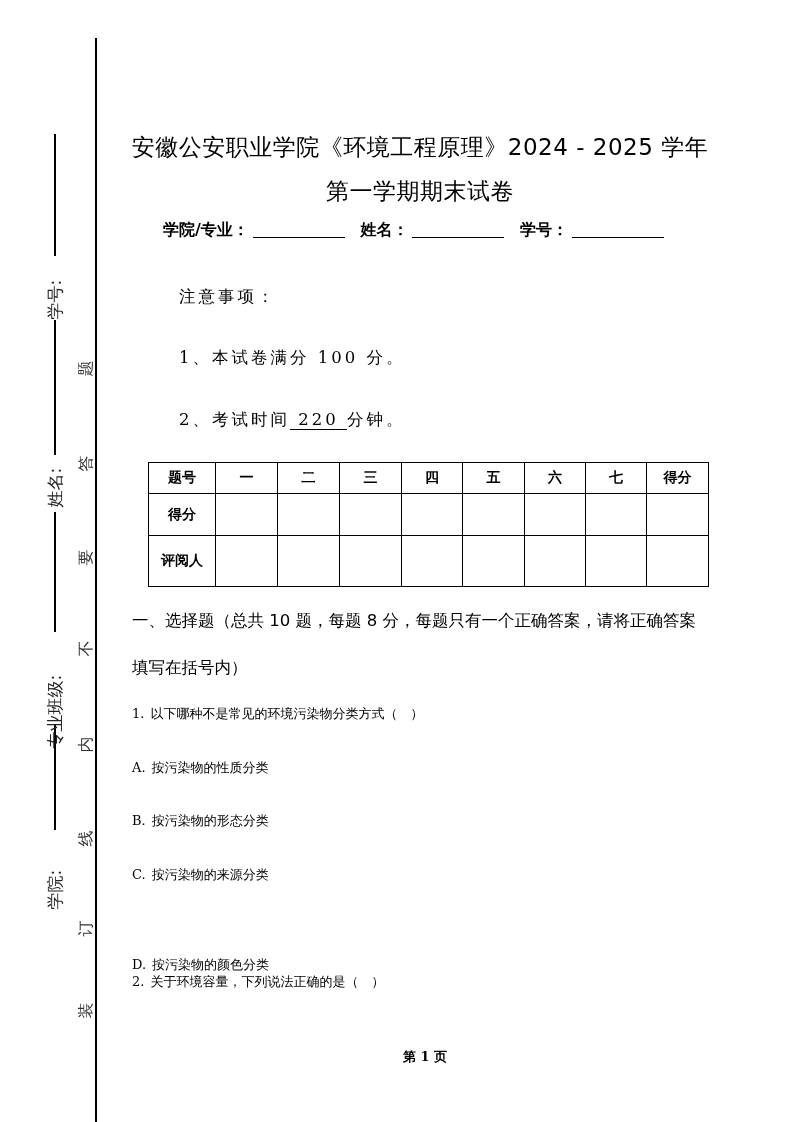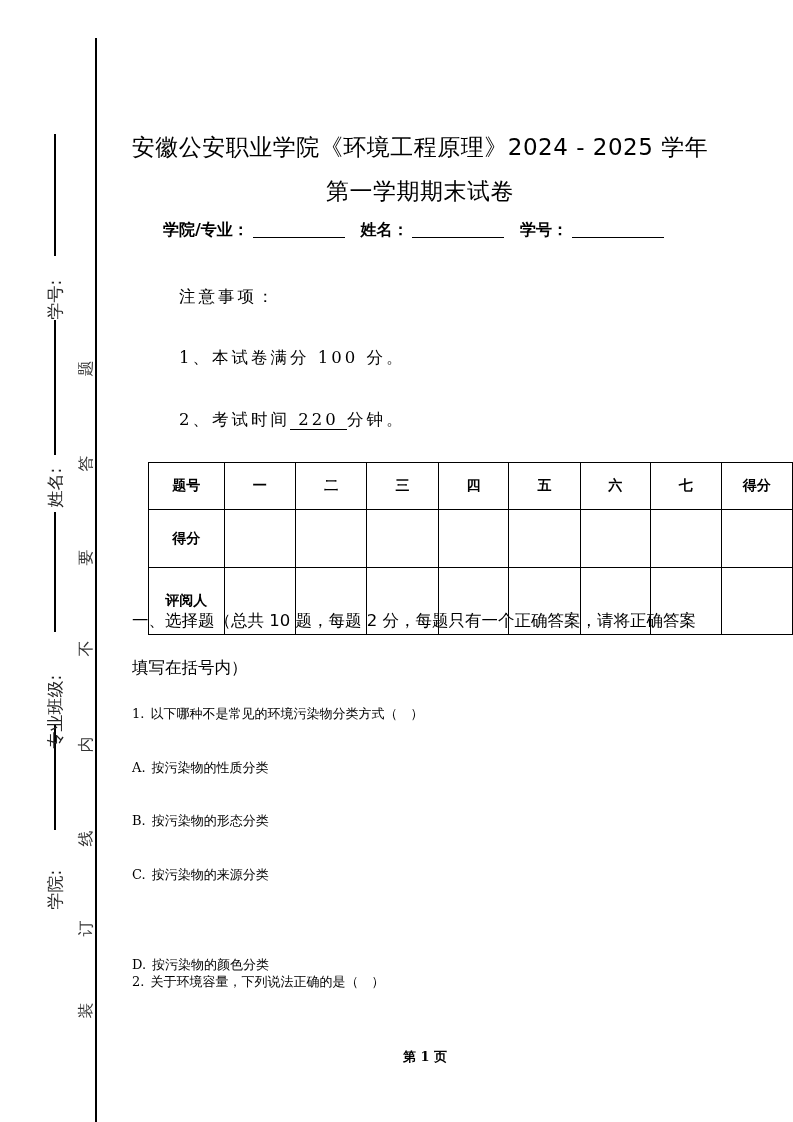--- a/index.html
+++ b/index.html
@@ -25,21 +25,21 @@
                font-family: "DejaVu Sans", "Liberation Sans", sans-serif; white-space: nowrap; }
   .info-line .blank { display: inline-block; width: 92px; border-bottom: 1.3px solid #000;
                       height: 16px; margin: 0 10px 0 4px; vertical-align: -3px; }
 
   .para { position: absolute; left: 132px; font-size: 16.5px; letter-spacing: 3px; white-space: nowrap; margin-left: 47px; }
   .para .uline { text-decoration: underline; text-underline-offset: 4px; }
 
   
   table.score { position: absolute; left: 148px; top: 462px; border-collapse: collapse;
                 font-family: "DejaVu Sans", "Liberation Sans", sans-serif; font-size: 14px; font-weight: bold; }
-  table.score td { border: 1.3px solid #000; text-align: center; padding: 8px; }
+  table.score td { border: 1.3px solid #000; text-align: center; padding: 0; }
   table.score tr.r0 td { height: 30px; }
   table.score tr.r1 td { height: 41px; }
   table.score tr.r2 td { height: 50px; }
 
   .q { position: absolute; left: 132px; font-size: 13px; white-space: nowrap;
        font-family: "DejaVu Sans", "Liberation Sans", sans-serif; }
   .q .num { font-family: "DejaVu Serif", "Liberation Serif", serif; margin-right: 6px; }
   .section { position: absolute; left: 132px; width: 580px; font-size: 16.5px; line-height: 47px;
              font-family: "DejaVu Sans", "Liberation Sans", sans-serif; }
 
@@ -115,21 +115,21 @@
     <td></td>
     <td></td>
     <td></td>
     <td></td>
     <td></td>
     <td></td>
   </tr>
 </tbody>
   </table>
 
-<div class="section" style="top:597px;">一、选择题（总共 10 题，每题 2 分，每题只有一个正确答案，请将正确答案填写在括号内）</div>
+<div class="section" style="top:597px;">一、选择题（总共 10 题，每题 8 分，每题只有一个正确答案，请将正确答案填写在括号内）</div>
 
 <div class="q" style="top:705px;">
   <span class="num">1.</span><span>以下哪种不是常见的环境污染物分类方式（　）</span>
 </div>
 <div class="q" style="top:759px;">
   <span class="num">A.</span><span>按污染物的性质分类</span>
 </div>
 <div class="q" style="top:812px;">
   <span class="num">B.</span><span>按污染物的形态分类</span>
 </div>

